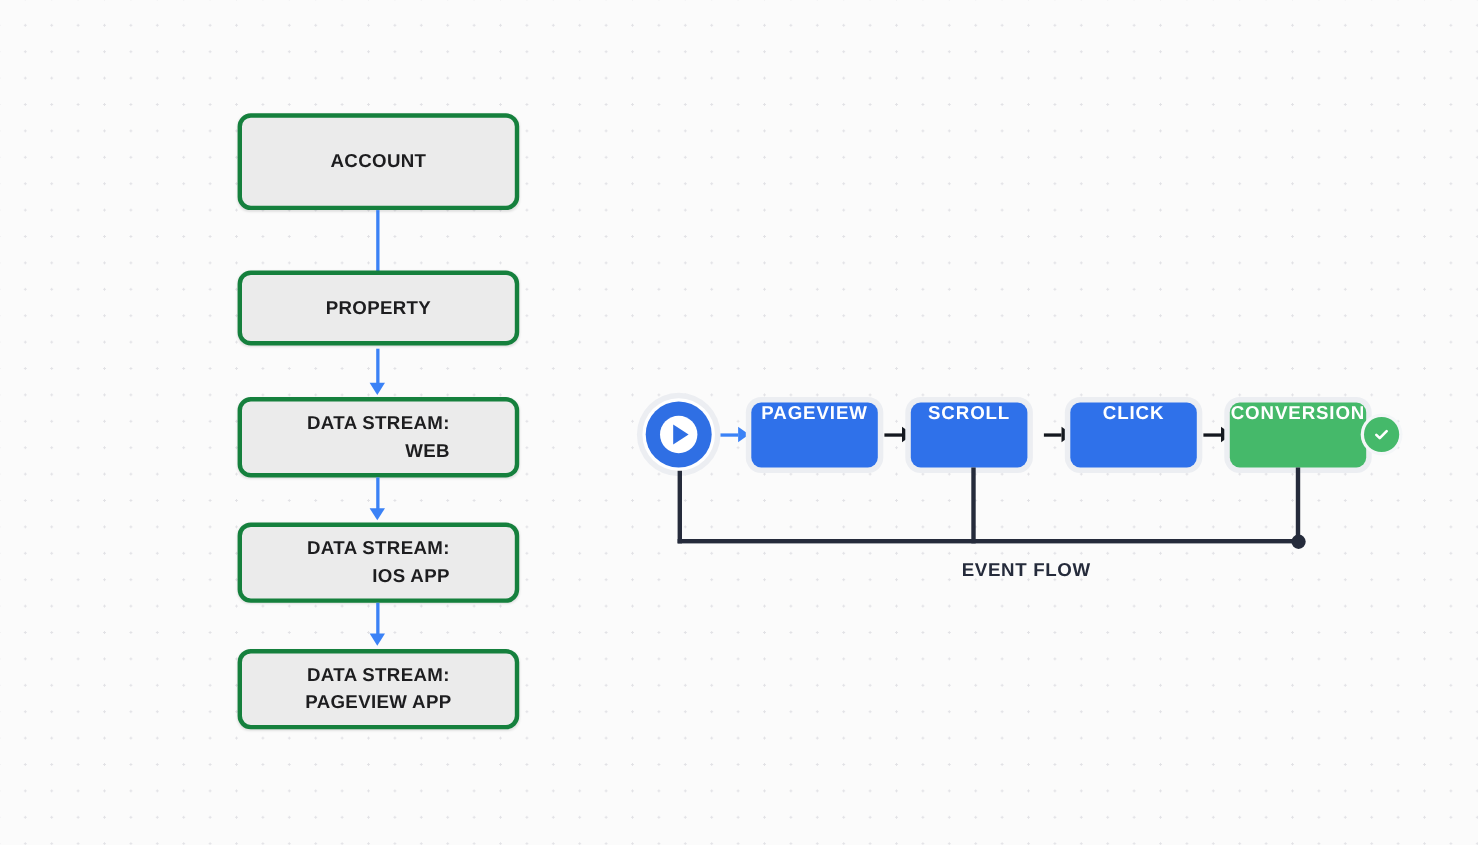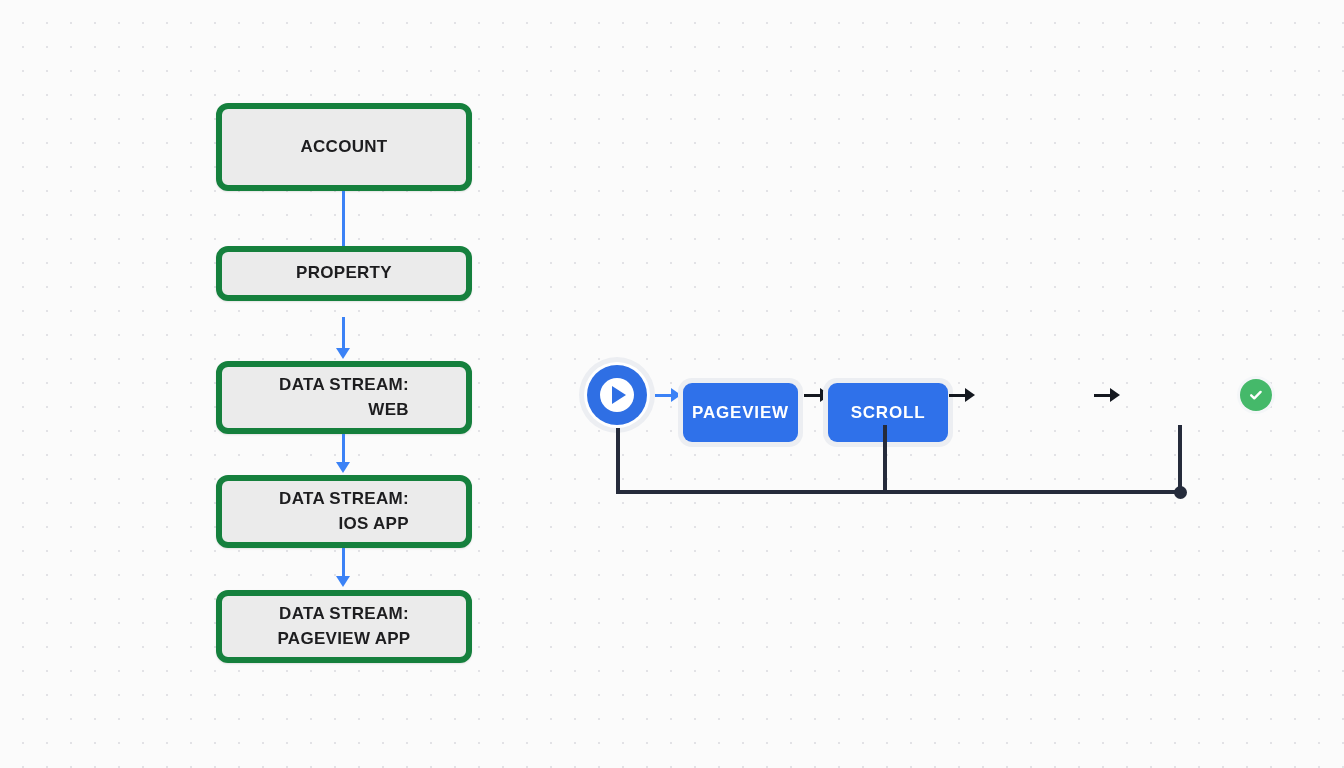--- a/index.html
+++ b/index.html
@@ -20,21 +20,21 @@
   #canvas {
     position: absolute;
     inset: 0;
   }
 
   
   .hier-box {
     position: absolute;
     box-sizing: border-box;
     background: #ebebeb;
-    border: 6px solid #15803d;
+    border: 4px solid #15803d;
     border-radius: 12px;
     display: flex;
     align-items: center;
     justify-content: center;
     text-align: center;
     color: #1d1d1f;
     font-weight: bold;
     font-size: 17px;
     letter-spacing: 0.3px;
     line-height: 1.45;
@@ -93,25 +93,24 @@
     height: 0;
     margin-left: 4px;
     border-top: 9px solid transparent;
     border-bottom: 9px solid transparent;
     border-left: 14px solid #2f6fe4;
   }
 
   .ev-box {
     position: absolute;
     box-sizing: border-box;
-    top: 383px;
+    top: 366px;
     height: 59px;
     border-radius: 9px;
     display: flex;
-    align-items: center;
     justify-content: center;
     color: #ffffff;
     font-weight: bold;
     font-size: 17px;
     letter-spacing: 0.8px;
     box-shadow: 0 0 0 5px #eceef2, 0 1px 2px rgba(0,0,0,0.10);
   }
   .ev-box.blue  { background: #2f71ea; }
   .ev-box.green { background: #45b96a; }
 
@@ -187,21 +186,21 @@
 <div id="canvas">
 
   <div class="hier-box" style="left:216px; top:103px; width:256px; height:88px;">
     <span>
       <span>ACCOUNT</span>
     </span>
   </div>
 
   <div class="v-conn" style="left:342px; top:191px; height:56px;"></div>
 
-  <div class="hier-box" style="left:216px; top:246px; width:256px; height:55px;">
+  <div class="hier-box" style="left:216px; top:246px; width:256px; height:68px;">
     <span>
       <span>PROPERTY</span>
     </span>
   </div>
 
   <div class="v-conn" style="left:342px; top:317px; height:32px;"></div>
   <div class="v-arrow" style="left:336px; top:348px;"></div>
 
   <div class="hier-box" style="left:216px; top:361px; width:256px; height:73px;">
     <span>
@@ -245,42 +244,49 @@
 
   <div class="ev-box blue" style="left:683px; width:115px;">
     <span>PAGEVIEW</span>
   </div>
 
   <div class="ev-arrow" style="left:804px;">
     <div class="shaft"></div>
       <div class="head"></div>
   </div>
 
-  <div class="ev-box blue" style="left:828px; width:120px;">
+  <div class="ev-box blue" style="left:828px; width:106px;">
     <span>SCROLL</span>
   </div>
 
   <div class="ev-arrow" style="left:949px;">
     <div class="shaft"></div>
       <div class="head"></div>
   </div>
 
+  <div class="ev-box blue" style="left:973px; width:115px;">
+    <span>CLICK</span>
+  </div>
 
   <div class="ev-arrow" style="left:1094px;">
     <div class="shaft"></div>
       <div class="head"></div>
   </div>
 
+  <div class="ev-box green" style="left:1118px; width:124px;">
+    <span>CONVERSION</span>
+  </div>
 
   <div class="check-badge">
     <svg width="18" height="18" viewBox="0 0 18 18" aria-hidden="true">
       <path d="M4.2 9.3 L7.3 12.3 L13.6 5.9" fill="none" stroke="#ffffff" stroke-width="2.4" stroke-linecap="round" stroke-linejoin="round"></path>
     </svg>
   </div>
 
   <div class="br-v" style="left:616px; top:428px; height:66px;"></div>
   <div class="br-v" style="left:883px; top:425px; height:69px;"></div>
   <div class="br-v" style="left:1178px; top:425px; height:69px;"></div>
   <div class="br-h" style="left:616px; top:490px; width:566px;"></div>
   <div class="br-dot" style="left:1174px; top:486px;"></div>
 
+  <div class="flow-label">EVENT FLOW</div>
 
 </div>
 
 </body></html>

